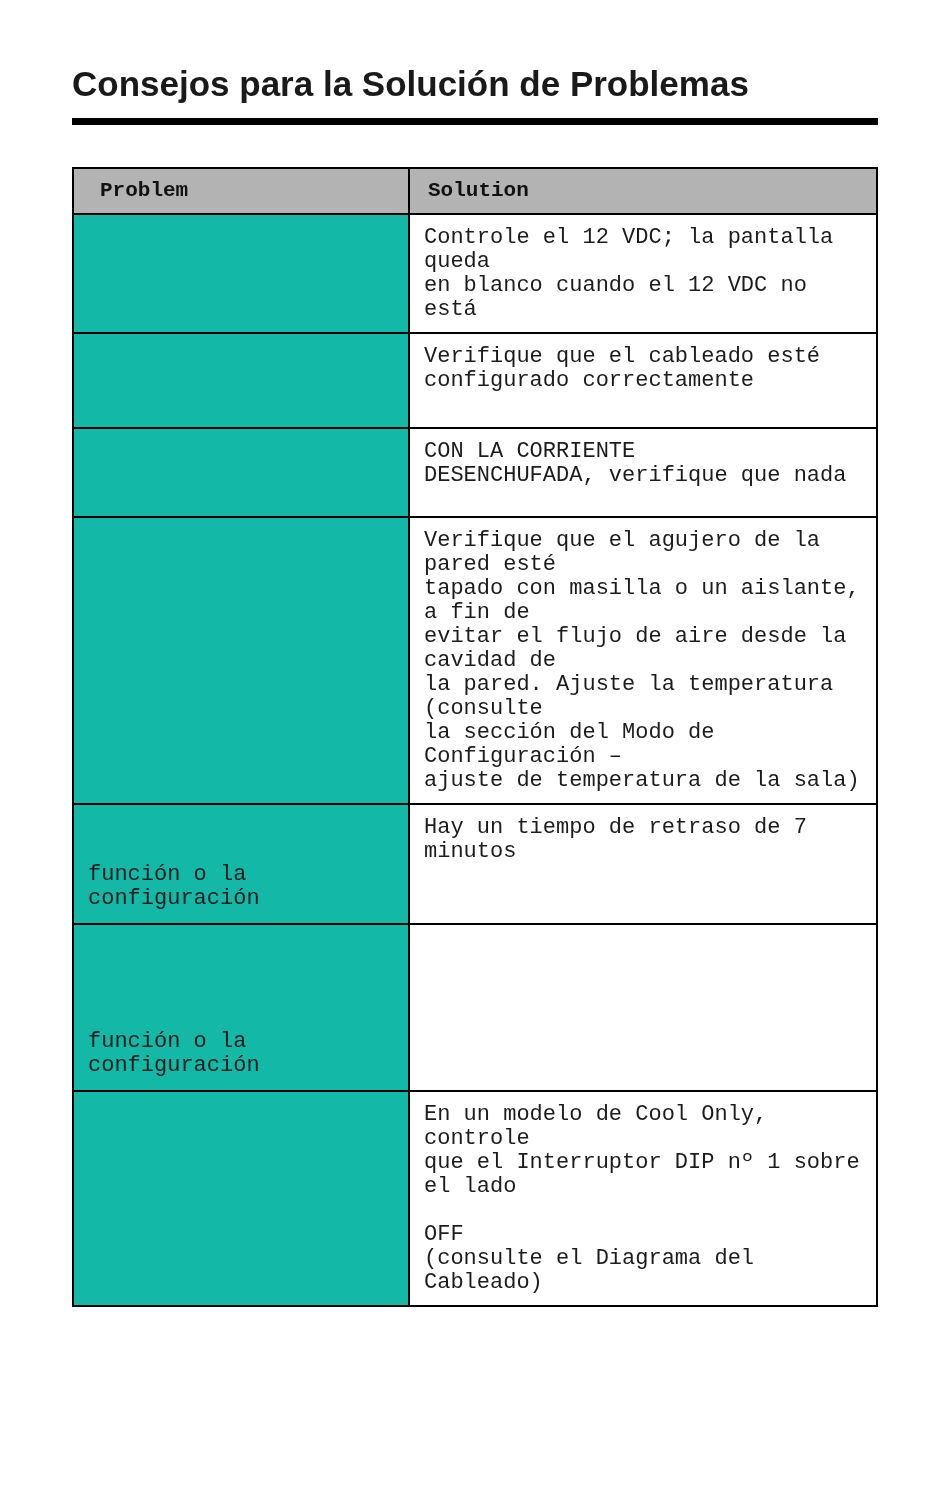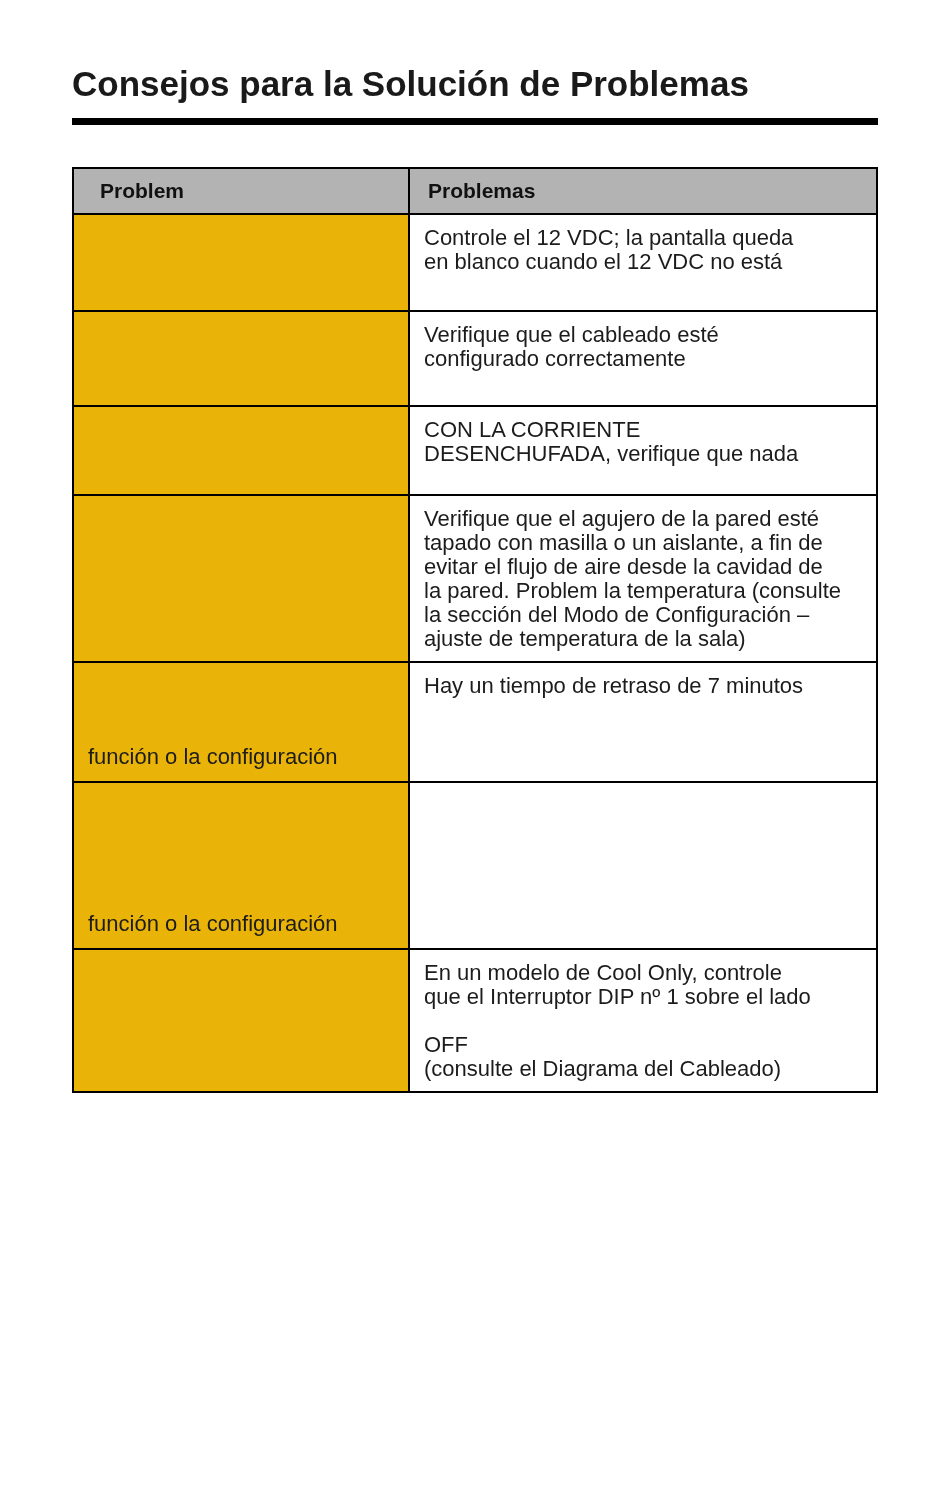--- a/index.html
+++ b/index.html
@@ -27,39 +27,40 @@
     width: 806px;
     height: 7px;
     background: #000000;
     margin-bottom: 42px;
   }
   table.ts-table {
     width: 806px;
     border-collapse: collapse;
     table-layout: fixed;
     border: 2px solid #000000;
+    font-family: Liberation Mono, monospace;
   }
   .ts-table th, .ts-table td {
     border: 2px solid #000000;
     font-size: 22px;
     line-height: 24px;
   }
   .ts-table th {
     height: 46px;
     background: #b3b3b3;
     text-align: left;
     font-size: 21px;
     font-weight: bold;
     color: #111111;
     vertical-align: middle;
   }
   th.problem-head { width: 336px; padding-left: 26px; }
   th.solution-head { padding-left: 18px; }
   td.problem-cell {
-    background: #eab308;
+    background: #14b8a6;
     vertical-align: bottom;
     padding: 8px 10px 12px 14px;
     white-space: pre-line;
   }
   td.solution-cell {
     background: #ffffff;
     vertical-align: top;
     padding: 11px 12px 10px 14px;
     white-space: pre-line;
   }
@@ -78,21 +79,21 @@
 <body>
 
 <div class="page">
   <h1 class="page-title">Consejos para la Solución de Problemas</h1>
   <div class="title-rule"></div>
 
   <table class="ts-table">
     <thead>
       <tr>
         <th class="problem-head">Problem</th>
-        <th class="solution-head">Problemas</th>
+        <th class="solution-head">Solution</th>
       </tr>
     </thead>
     <tbody>
         <tr>
           <td class="problem-cell"></td>
           <td class="solution-cell">Controle el 12 VDC; la pantalla queda
 en blanco cuando el 12 VDC no está</td>
         </tr>
         <tr>
           <td class="problem-cell"></td>
@@ -102,21 +103,21 @@
         <tr>
           <td class="problem-cell"></td>
           <td class="solution-cell">CON LA CORRIENTE
 DESENCHUFADA, verifique que nada</td>
         </tr>
         <tr>
           <td class="problem-cell"></td>
           <td class="solution-cell">Verifique que el agujero de la pared esté
 tapado con masilla o un aislante, a fin de
 evitar el flujo de aire desde la cavidad de
-la pared. Problem la temperatura (consulte
+la pared. Ajuste la temperatura (consulte
 la sección del Modo de Configuración –
 ajuste de temperatura de la sala)</td>
         </tr>
         <tr>
           <td class="problem-cell">función o la configuración</td>
           <td class="solution-cell">Hay un tiempo de retraso de 7 minutos</td>
         </tr>
         <tr>
           <td class="problem-cell">función o la configuración</td>
           <td class="solution-cell"></td>

